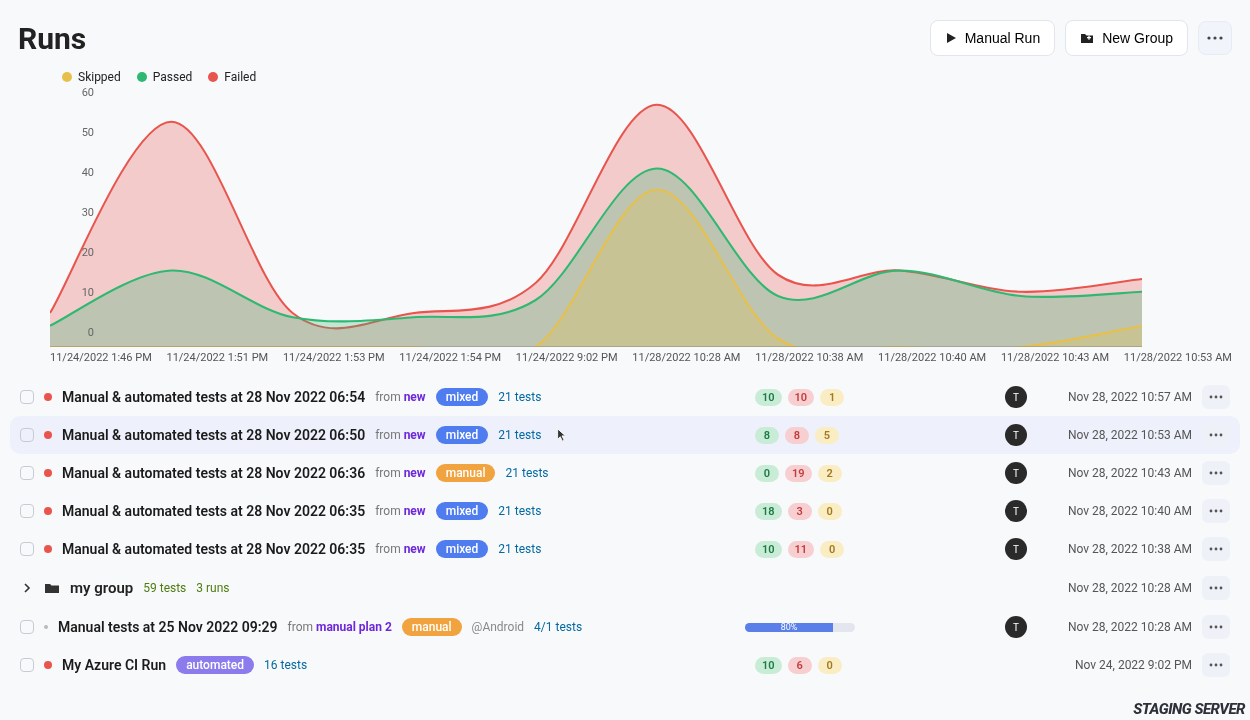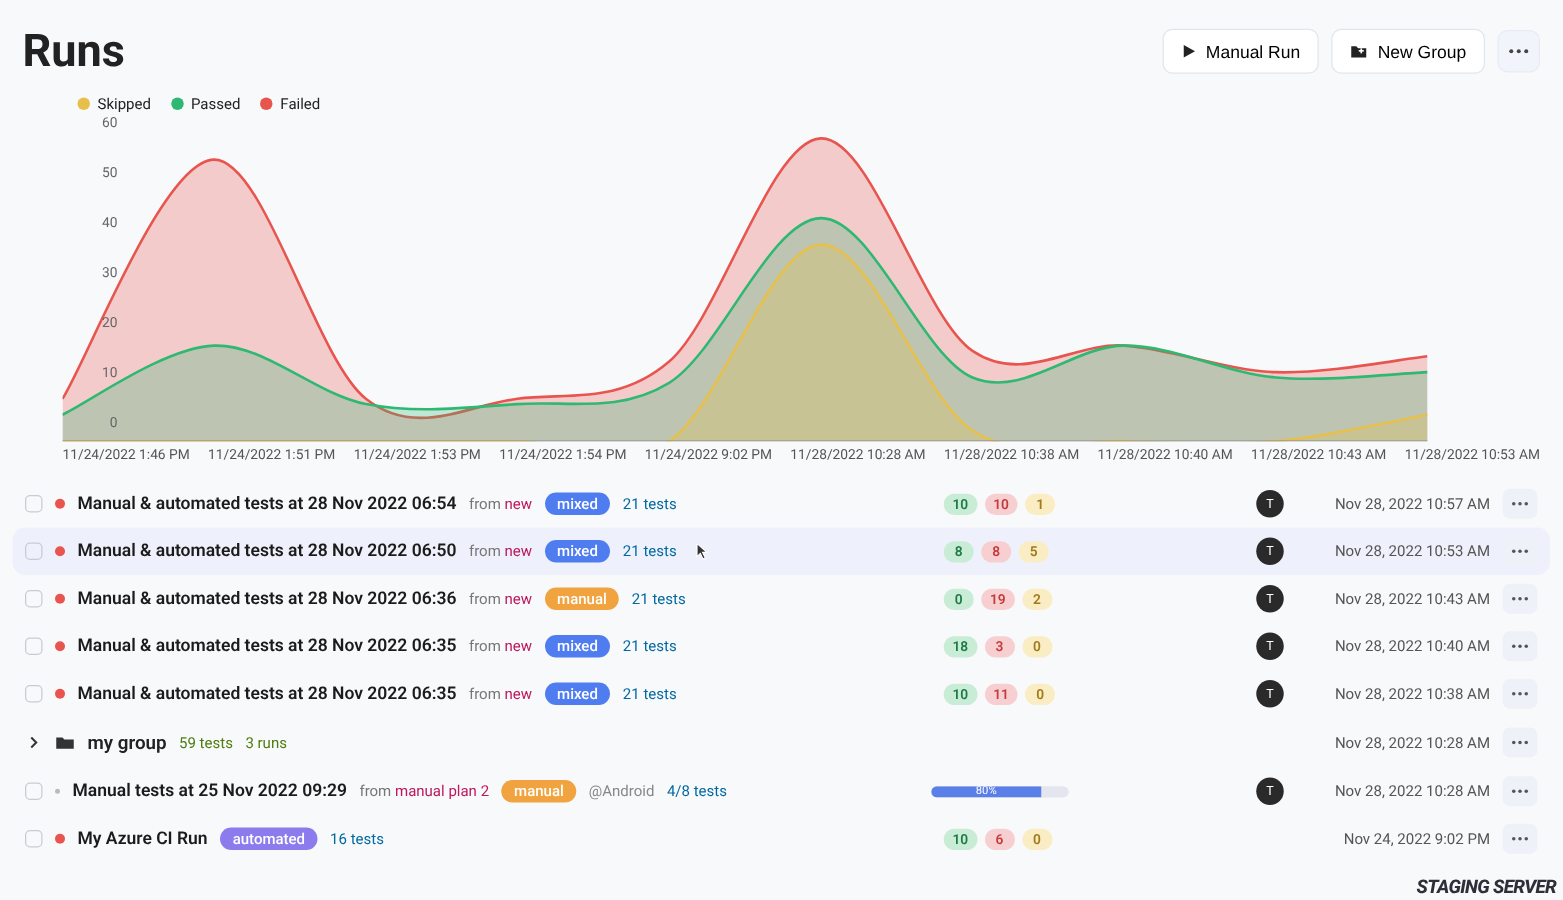--- a/index.html
+++ b/index.html
@@ -1,18 +1,18 @@
 <!DOCTYPE html>
 <html><head>
 <meta charset="utf-8">
 <style>
   * { box-sizing: border-box; margin: 0; padding: 0; }
   body { font-family: -apple-system, BlinkMacSystemFont, "Segoe UI", Roboto, sans-serif; background: #f8f9fb; width: 1250px; height: 720px; overflow: hidden; position: relative; color: #222; }
   .header { display: flex; align-items: center; justify-content: space-between; padding: 20px 18px 10px 18px; }
-  .title { font-size: 36px; font-weight: 700; }
+  .title { font-size: 30px; font-weight: 700; }
   .header-actions { display: flex; gap: 10px; align-items: center; }
   .btn { display: inline-flex; align-items: center; gap: 8px; background: #fff; border: 1px solid #e2e5ec; border-radius: 8px; padding: 9px 14px; font-size: 14px; font-weight: 500; cursor: pointer; }
   .icon-btn { background: #f1f4fb; border: 1px solid #e8ebf3; border-radius: 8px; width: 34px; height: 34px; display: inline-flex; align-items: center; justify-content: center; cursor: pointer; }
   .small-icon-btn { background: #eef1f8; border-radius: 6px; width: 28px; height: 24px; display: inline-flex; align-items: center; justify-content: center; cursor: pointer; }
   svg { display: block; }
 
   
   .chart-wrap { padding: 0 18px 0 50px; position: relative; }
   .legend { display: flex; gap: 16px; font-size: 12px; margin: 4px 0 8px 12px; }
   .legend-item { display: flex; align-items: center; gap: 6px; }
@@ -22,21 +22,21 @@
   .xaxis { display: flex; justify-content: space-between; font-size: 11px; color: #555; padding: 4px 0 0 0; white-space: nowrap; }
 
   
   .list { padding: 14px 10px 0 10px; }
   .row { display: flex; align-items: center; gap: 10px; padding: 7px 10px; border-radius: 10px; font-size: 13px; }
   .row.hover { background: #eef1fb; }
   .chk { width: 14px; height: 14px; border: 1.5px solid #c7cbd4; border-radius: 4px; flex-shrink: 0; }
   .status-dot { width: 8px; height: 8px; border-radius: 50%; flex-shrink: 0; }
   .run-name { font-weight: 600; font-size: 14px; color: #1b1b1b; white-space: nowrap; }
   .from-txt { color: #777; font-size: 12px; }
-  .from-txt b { color: #be185d; font-weight: 400; margin-top: 25px; }
+  .from-txt b { color: #6d28d9; font-weight: 700; margin-top: 25px; }
   .tag { border-radius: 12px; padding: 2px 10px; font-size: 12px; color: #fff; font-weight: 500; }
   .tag-mixed { background: #4f7df0; }
   .tag-manual { background: #f0a33e; }
   .tag-automated { background: #8b7bec; }
   .tests-txt { color: #0369a1; font-size: 12px; }
   .at-tag { color: #888; font-size: 12px; }
   .flex-spacer { flex: 1; }
   .counts { display: flex; gap: 6px; min-width: 100px; justify-content: flex-start; }
   .pill { min-width: 24px; text-align: center; padding: 2px 7px; border-radius: 12px; font-size: 11px; font-weight: 600; }
   .pill-pass { background: #c9ecd7; color: #1d7a45; }
@@ -292,21 +292,21 @@
         </svg>
       </div>
   </div>
     <div class="row">
     <span class="chk"></span>
     <span class="neutral-dot"></span>
     <span class="run-name">Manual tests at 25 Nov 2022 09:29</span>
     <span class="from-txt">from <b>manual plan 2</b></span>
     <span class="tag tag-manual">manual</span>
     <span class="at-tag">@Android</span>
-    <span class="tests-txt">4/8 tests</span>
+    <span class="tests-txt">4/1 tests</span>
 
     <span class="flex-spacer"></span>
     <div class="progress">
         <div class="progress-fill" style="width:80%">80%</div>
       </div>
     <div class="avatar">T</div>
     <span class="timestamp">Nov 28, 2022 10:28 AM</span>
     <div class="small-icon-btn">
         <svg width="14" height="4" viewBox="0 0 14 4">
           <circle cx="2" cy="2" r="1.4" fill="#555"></circle>

